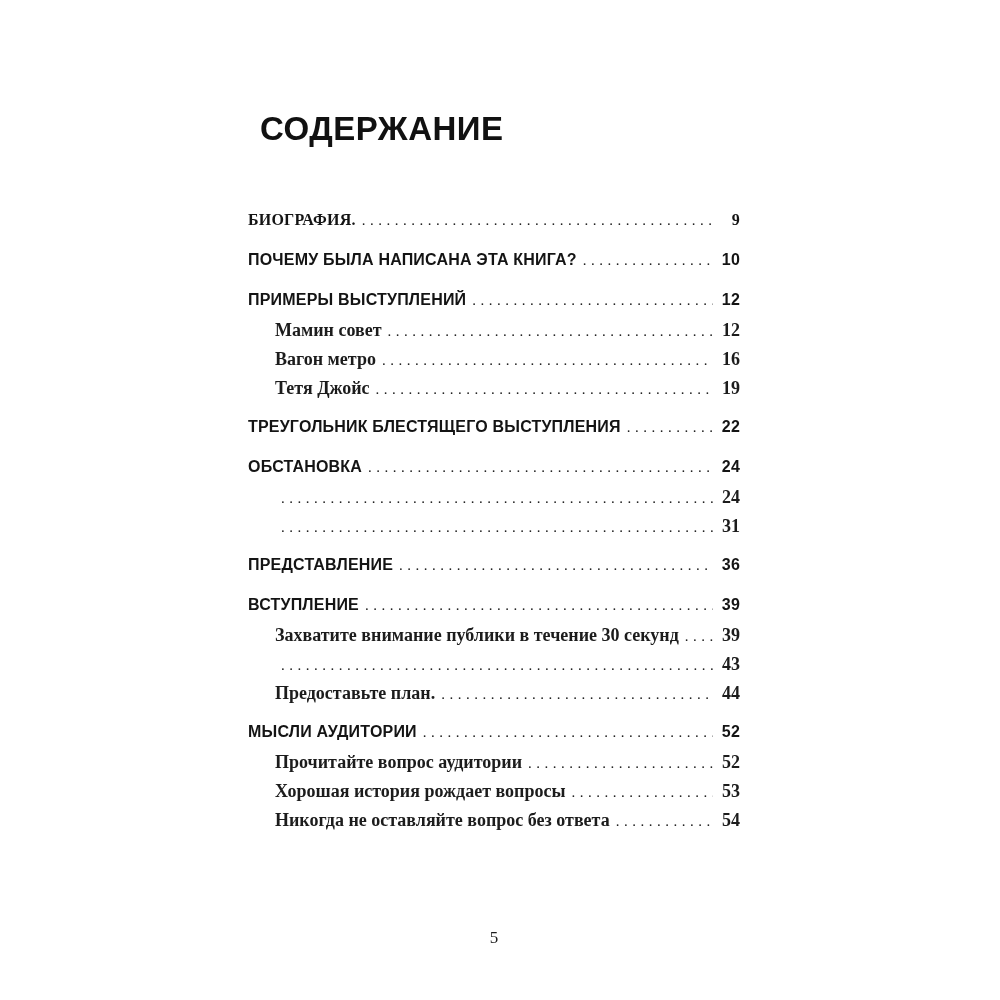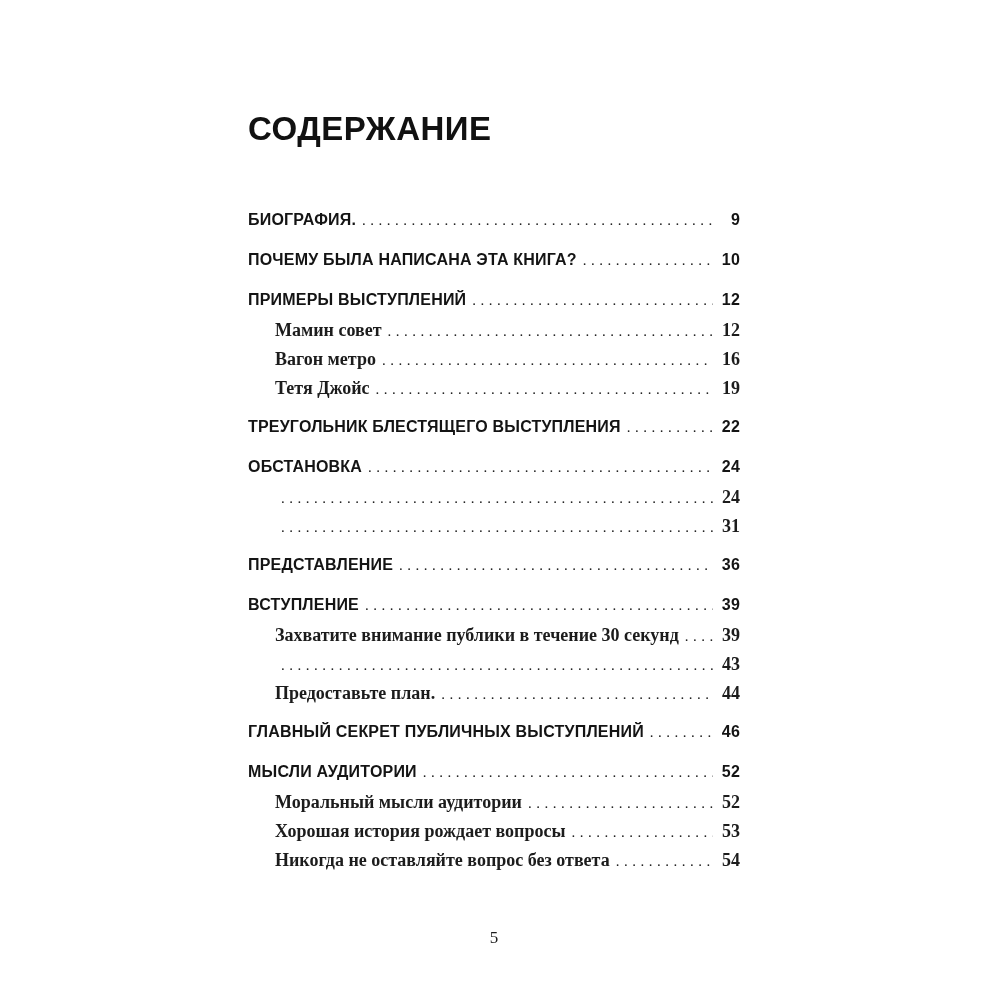--- a/index.html
+++ b/index.html
@@ -15,21 +15,21 @@
     color: #1a1a1a;
     overflow: hidden;
   }
   .content {
     position: absolute;
     left: 248px;
     top: 112px;
     width: 492px;
   }
   .contents-title {
-    margin: 0 0 64px 0;
+    margin: 0 0 64px 12px;
     font-family: "Liberation Sans", sans-serif;
     font-weight: 700;
     font-size: 33px;
     line-height: 1.05;
     letter-spacing: 0.5px;
     color: #111111;
   }
   .toc-list {
     width: 100%;
   }
@@ -41,20 +41,21 @@
   .row.heading {
     font-family: "Liberation Sans", sans-serif;
     font-weight: 700;
     font-size: 16px;
     letter-spacing: 0.2px;
     color: #141414;
     margin-top: 11px;
   }
   .row.heading:first-child {
     margin-top: 12px;
+    font-family: Liberation Serif, serif;
   }
   .row.sub {
     font-family: "Liberation Serif", serif;
     font-weight: 700;
     font-size: 18px;
     color: #1c1c1c;
     padding-left: 27px;
   }
   .label {
     white-space: nowrap;
@@ -167,31 +168,26 @@
         <div class="row sub">
     <span class="leader"></span>
     <span class="pageno">43</span>
   </div>
         <div class="row sub">
     <span class="label">Предоставьте план.</span>
     <span class="leader"></span>
     <span class="pageno">44</span>
   </div>
         <div class="row heading">
-    <span class="label">ГЛАВНЫЙ СЕКРЕТ ПУБЛИЧНЫХ ВЫСТУПЛЕНИЙ</span>
-    <span class="leader"></span>
-    <span class="pageno">46</span>
-  </div>
-        <div class="row heading">
     <span class="label">МЫСЛИ АУДИТОРИИ</span>
     <span class="leader"></span>
     <span class="pageno">52</span>
   </div>
         <div class="row sub">
-    <span class="label">Моральный мысли аудитории</span>
+    <span class="label">Прочитайте вопрос аудитории</span>
     <span class="leader"></span>
     <span class="pageno">52</span>
   </div>
         <div class="row sub">
     <span class="label">Хорошая история рождает вопросы</span>
     <span class="leader"></span>
     <span class="pageno">53</span>
   </div>
         <div class="row sub">
     <span class="label">Никогда не оставляйте вопрос без ответа</span>

